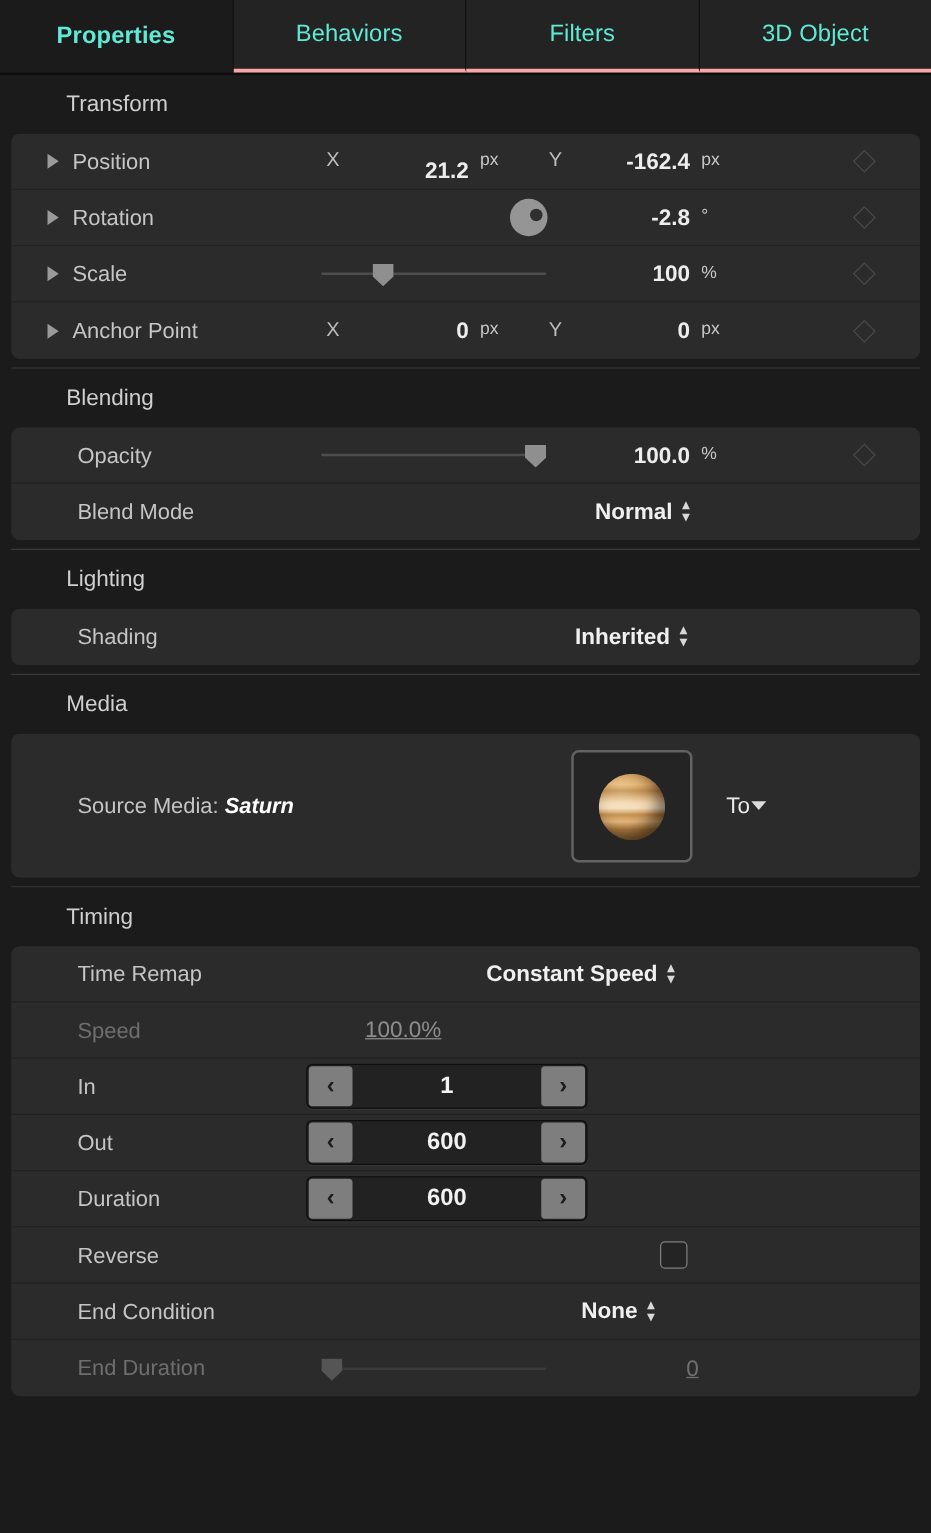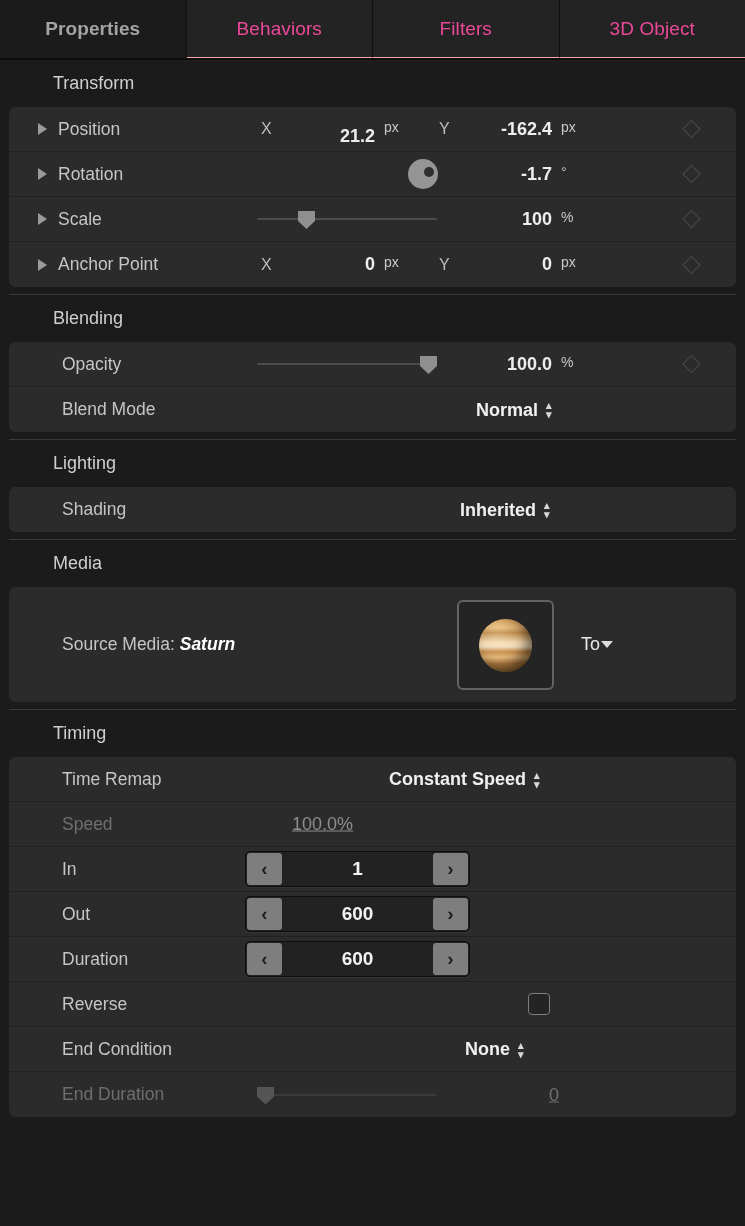--- a/index.html
+++ b/index.html
@@ -11,28 +11,28 @@
   }
   .panel { width: 745px; height: 1226px; background: #1b1b1b; position: relative; }
 
   
   .tabbar {
     display: flex; height: 58px; width: 745px;
     background: #1b1b1b;
   }
   .tab {
     flex: 1 1 0; display: flex; align-items: center; justify-content: center;
-    font-size: 19px; color: #ec4899; letter-spacing: .1px;
+    font-size: 19px; color: #5eead4; letter-spacing: .1px;
     background: #232323; border-right: 1px solid #111;
-    border-bottom: 1px solid #fca5a5;
+    border-bottom: 3px solid #fca5a5;
     cursor: default;
   }
   .tab:last-child { border-right: none; }
   .tab.active {
-    background: #1b1b1b; color: #a3a3a3; font-weight: bold;
+    background: #1b1b1b; color: #5eead4; font-weight: bold;
     border-bottom: 1px solid #1b1b1b;
   }
   .tabbar-underline {
     height: 2px; width: 745px; background: #0d0d0d;
   }
 
   
   .section-header {
     height: 47px; display: flex; align-items: center;
     padding-left: 53px; font-size: 18px; color: #cfcfcf;
@@ -218,21 +218,21 @@
       <div class="unit" style="left:552px; top:12px;">px</div>
       <div class="kf"></div>
     </div>
 
     <div class="row">
       <div class="tri"></div>
       <div class="label">Rotation</div>
       <div class="dial" style="left:399px;">
         <div class="knob"></div>
       </div>
-      <div class="num" style="left:448px; width:95px;">-1.7</div>
+      <div class="num" style="left:448px; width:95px;">-2.8</div>
       <div class="unit" style="left:552px; top:12px;">°</div>
       <div class="kf"></div>
     </div>
 
     <div class="row">
       <div class="tri"></div>
       <div class="label">Scale</div>
       <div class="slider" style="left:248px; width:180px; top:50%; transform:translateY(-50%);">
         <div class="track"></div>
         <div class="thumb" style="left:41px;"></div>

